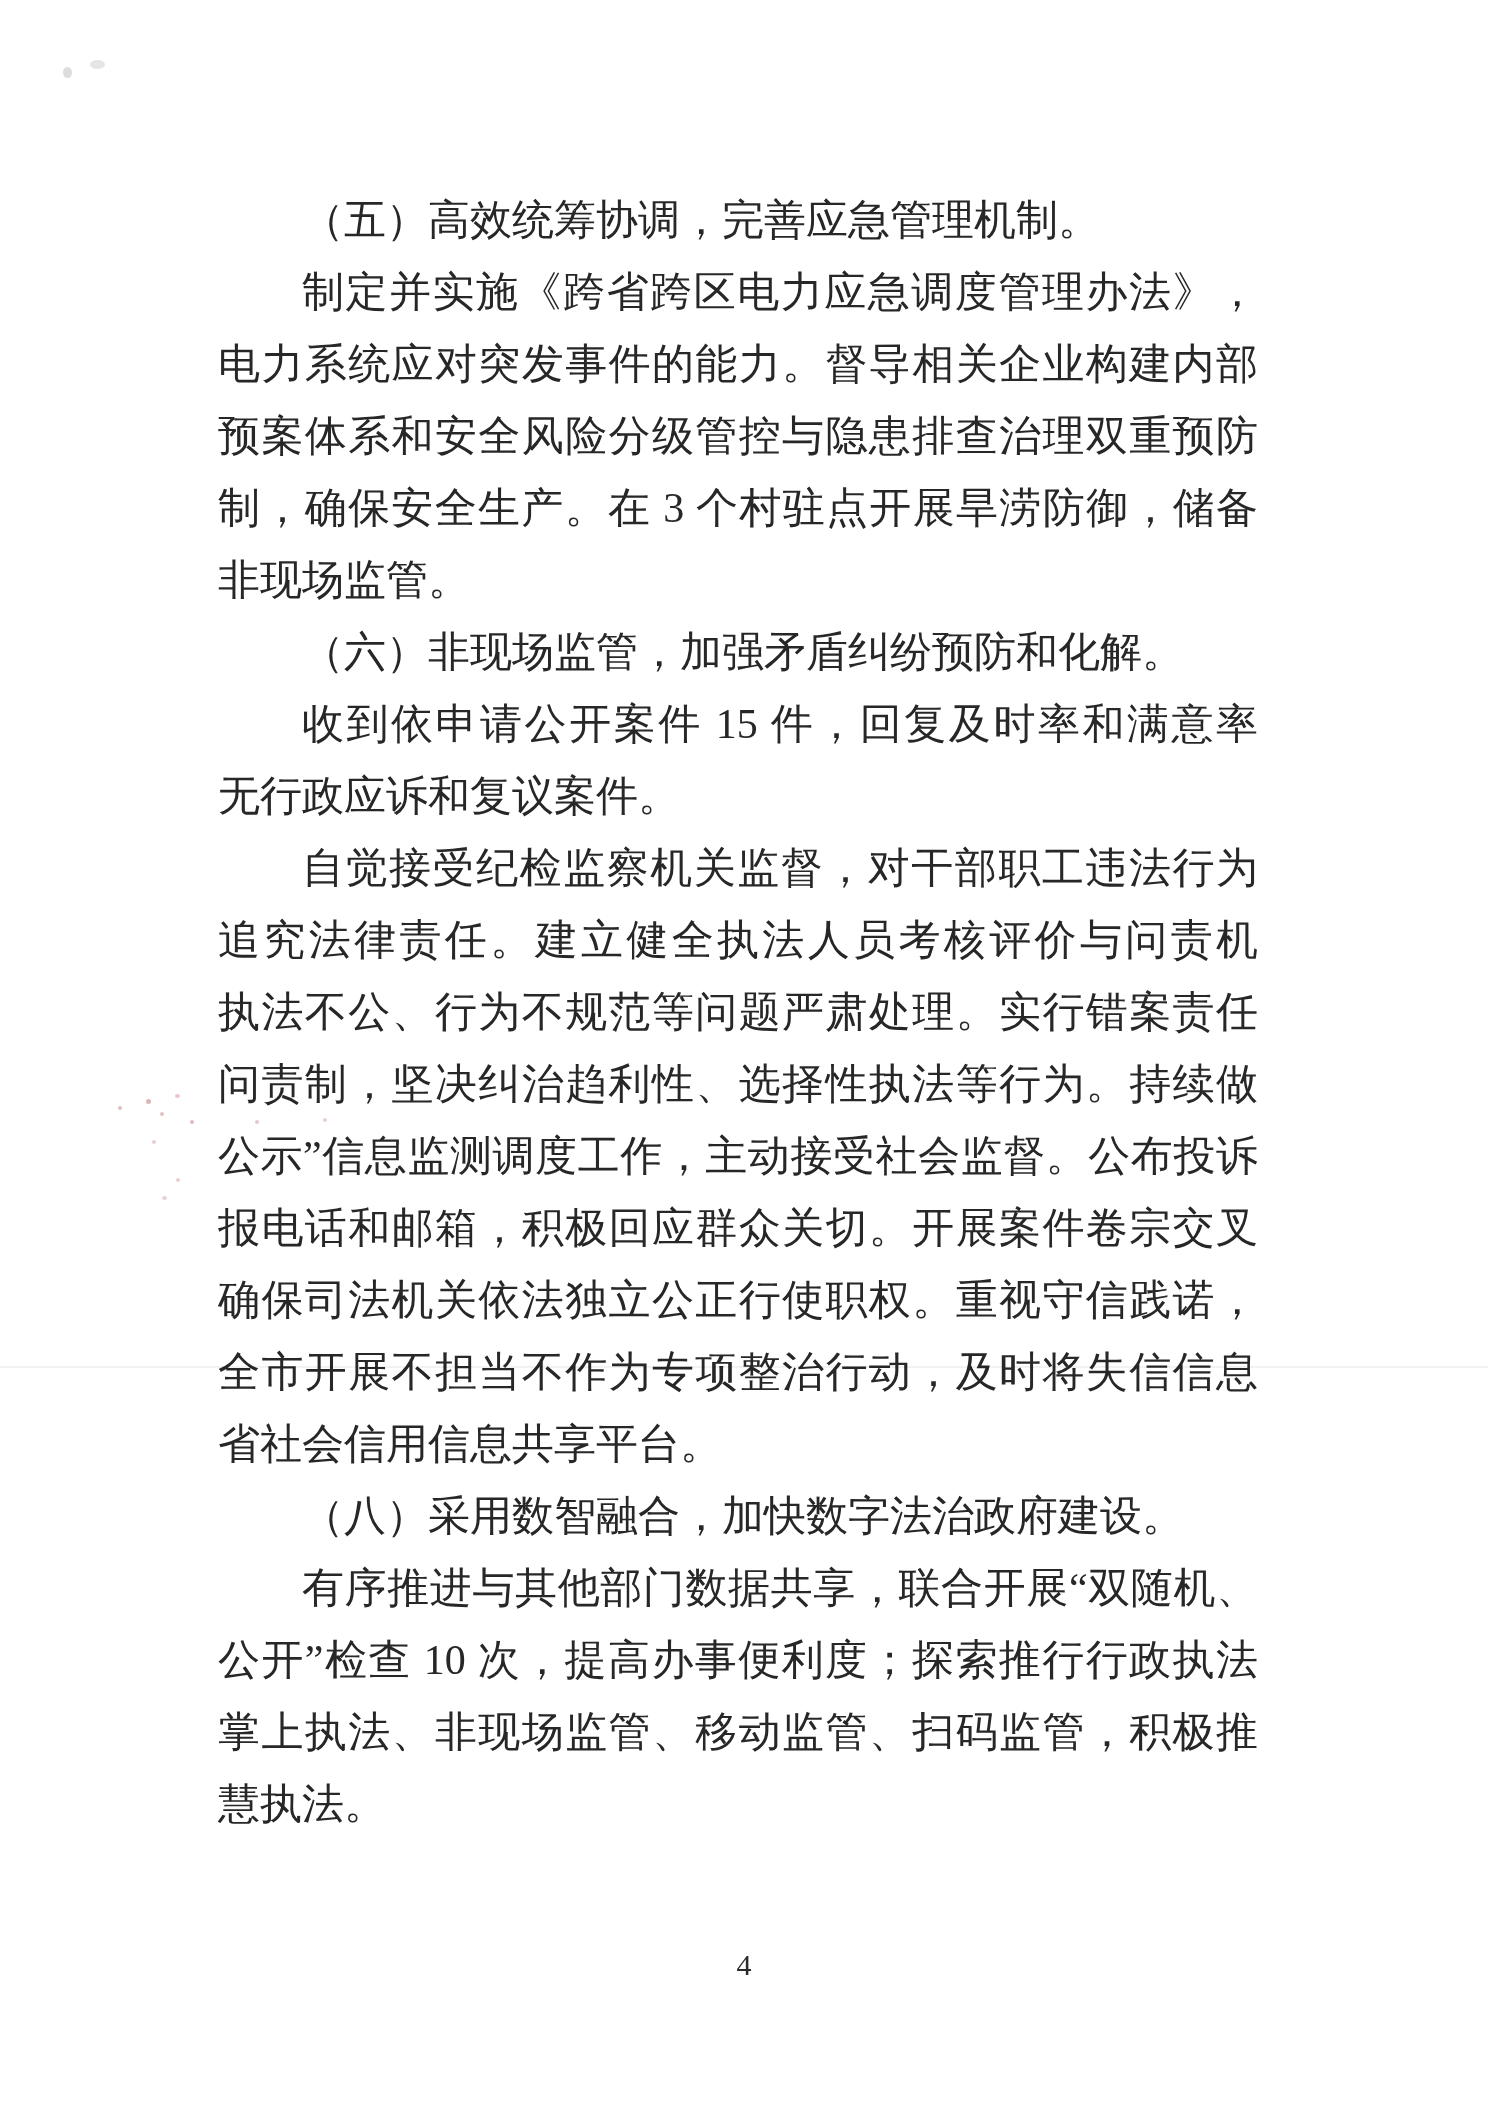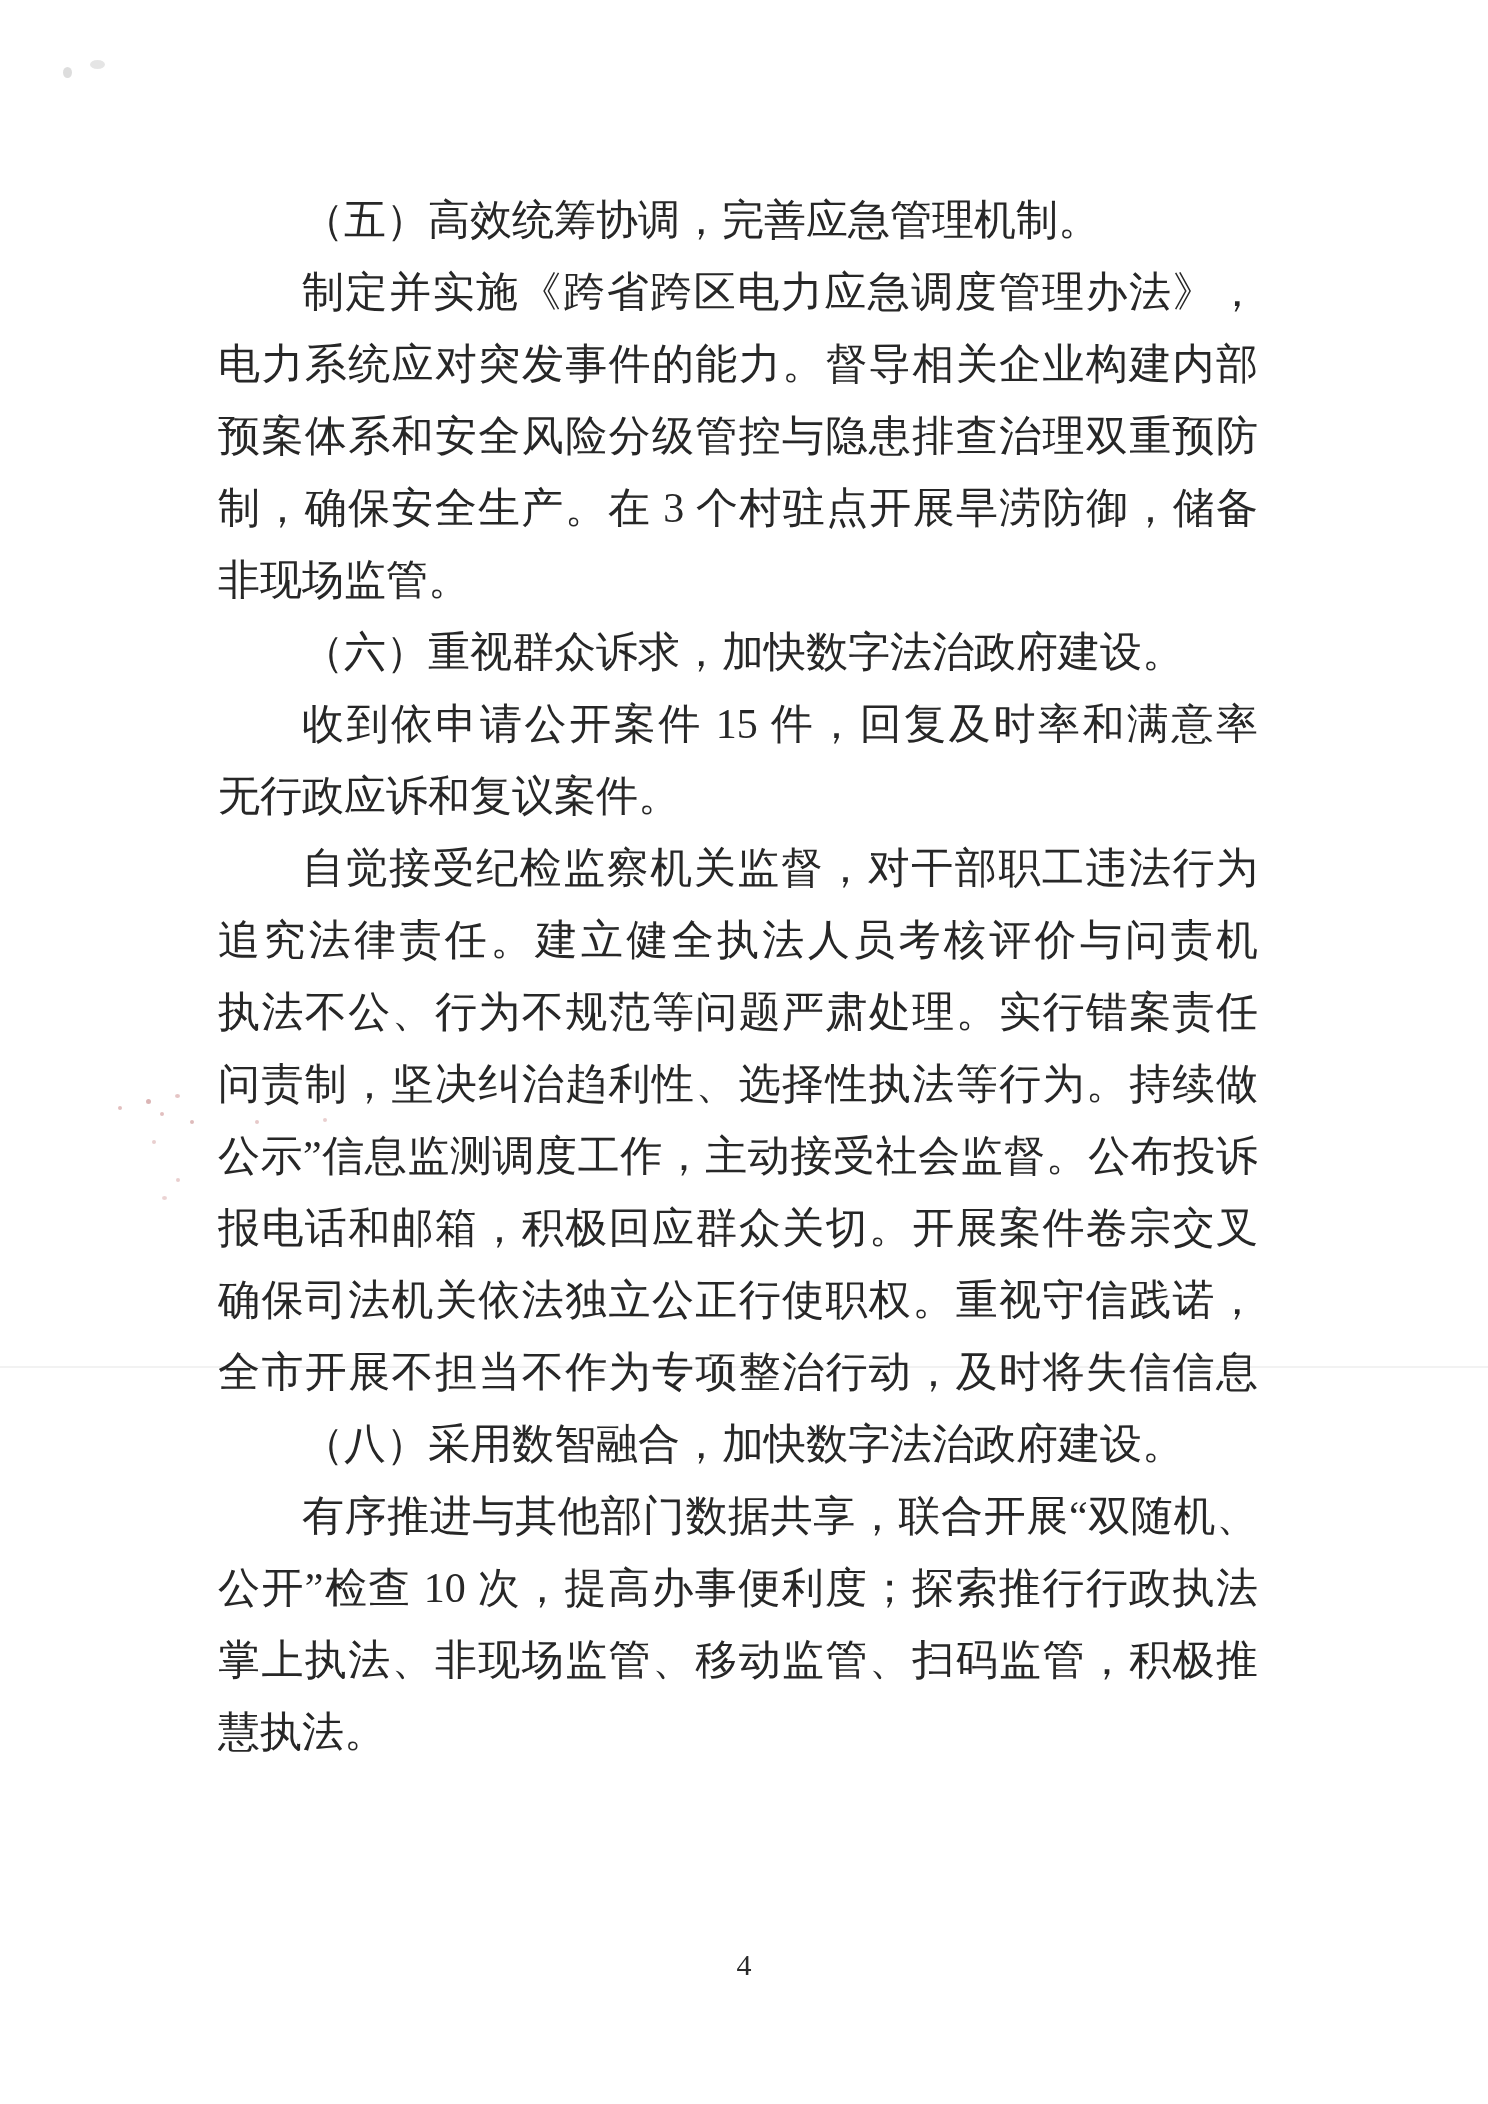--- a/index.html
+++ b/index.html
@@ -67,31 +67,32 @@
 <body>
 
 <div class="page">
   <div class="doc-text" id="doc-text" style="color: rgb(39, 39, 39);">
       <div class="line indent heading">（五）高效统筹协调，完善应急管理机制。</div>
       <div class="line indent justify">制定并实施《跨省跨区电力应急调度管理办法》，提升</div>
       <div class="line justify">电力系统应对突发事件的能力。督导相关企业构建内部应急</div>
       <div class="line justify">预案体系和安全风险分级管控与隐患排查治理双重预防机</div>
       <div class="line justify">制，确保安全生产。在 3 个村驻点开展旱涝防御，储备与保</div>
       <div class="line">非现场监管。</div>
-      <div class="line indent heading">（六）重视群众诉求，加快数字法治政府建设。</div>
+      <div class="line indent heading">（六）非现场监管，加强矛盾纠纷预防和化解。</div>
       <div class="line indent justify">收到依申请公开案件 15 件，回复及时率和满意率 100%。</div>
       <div class="line">无行政应诉和复议案件。</div>
       <div class="line indent justify">自觉接受纪检监察机关监督，对干部职工违法行为严格</div>
       <div class="line justify">追究法律责任。建立健全执法人员考核评价与问责机制，对</div>
       <div class="line justify">执法不公、行为不规范等问题严肃处理。实行错案责任倒查</div>
       <div class="line justify">问责制，坚决纠治趋利性、选择性执法等行为。持续做好“双</div>
       <div class="line justify">公示”信息监测调度工作，主动接受社会监督。公布投诉举</div>
       <div class="line justify">报电话和邮箱，积极回应群众关切。开展案件卷宗交叉互评，</div>
       <div class="line justify">确保司法机关依法独立公正行使职权。重视守信践诺，牵头</div>
       <div class="line justify">全市开展不担当不作为专项整治行动，及时将失信信息纳入</div>
+      <div class="line">省社会信用信息共享平台。</div>
       <div class="line indent heading">（八）采用数智融合，加快数字法治政府建设。</div>
       <div class="line indent justify">有序推进与其他部门数据共享，联合开展“双随机、一</div>
       <div class="line justify">公开”检查 10 次，提高办事便利度；探索推行行政执法 APP</div>
       <div class="line justify">掌上执法、非现场监管、移动监管、扫码监管，积极推进智</div>
       <div class="line">慧执法。</div>
     </div>
   <div class="page-number">4</div>
   <div id="artifacts">
       <div class="speck" style="left: 63px; top: 67px; width: 9px; height: 11px; background: rgb(194, 194, 194); opacity: 0.55;"></div>
       <div class="speck" style="left: 90px; top: 60px; width: 15px; height: 9px; background: rgb(204, 204, 204); opacity: 0.5;"></div>

